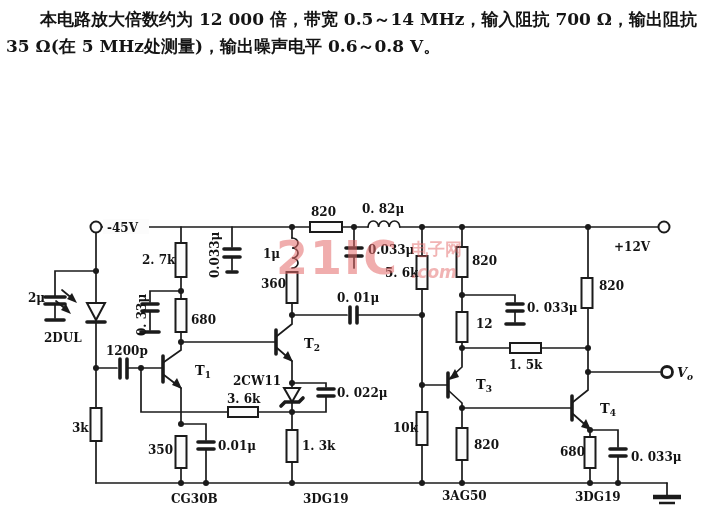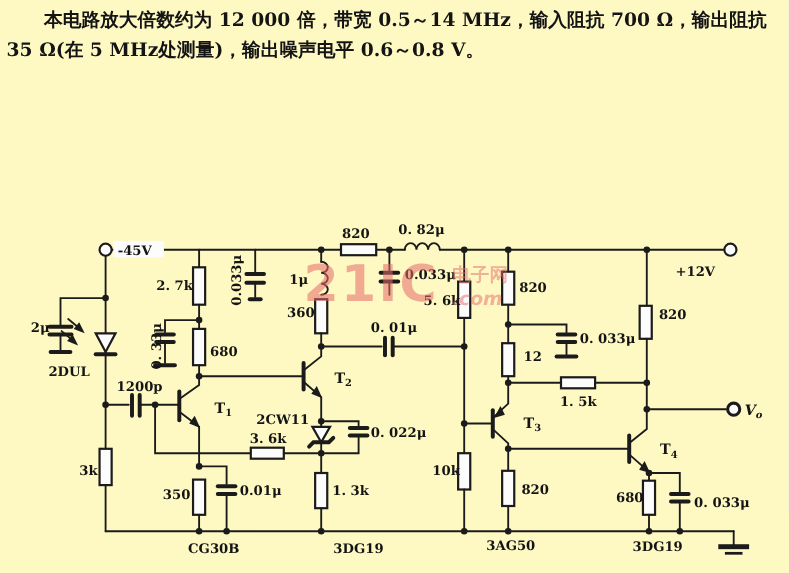--- a/index.html
+++ b/index.html
@@ -1,17 +1,17 @@
 <!DOCTYPE html>
 <html><head>
 <meta charset="utf-8">
 <style>
   html,body{margin:0;padding:0;background:#e8e8e8;}
   .page{
-    position:relative;width:717px;height:521px;background:#fef9c3;
+    position:relative;width:717px;height:521px;background:#ffffff;
     overflow:hidden;font-family:"DejaVu Serif","Liberation Serif",serif;color:#141414;
   }
   .textblock{
     position:absolute;left:0;top:4px;width:709px;padding:2px 4px 0 6px;
     font-size:17px;line-height:27px;font-weight:bold;letter-spacing:0px;
   }
   .textblock p{margin:0;text-indent:2em;}
   svg.circuit{position:absolute;left:0;top:0;}
   .wire{stroke:#1b1b1b;stroke-width:1.7;fill:none;stroke-linecap:round;}
   .comp{stroke:#1b1b1b;stroke-width:2;fill:#fcfcfc;}

